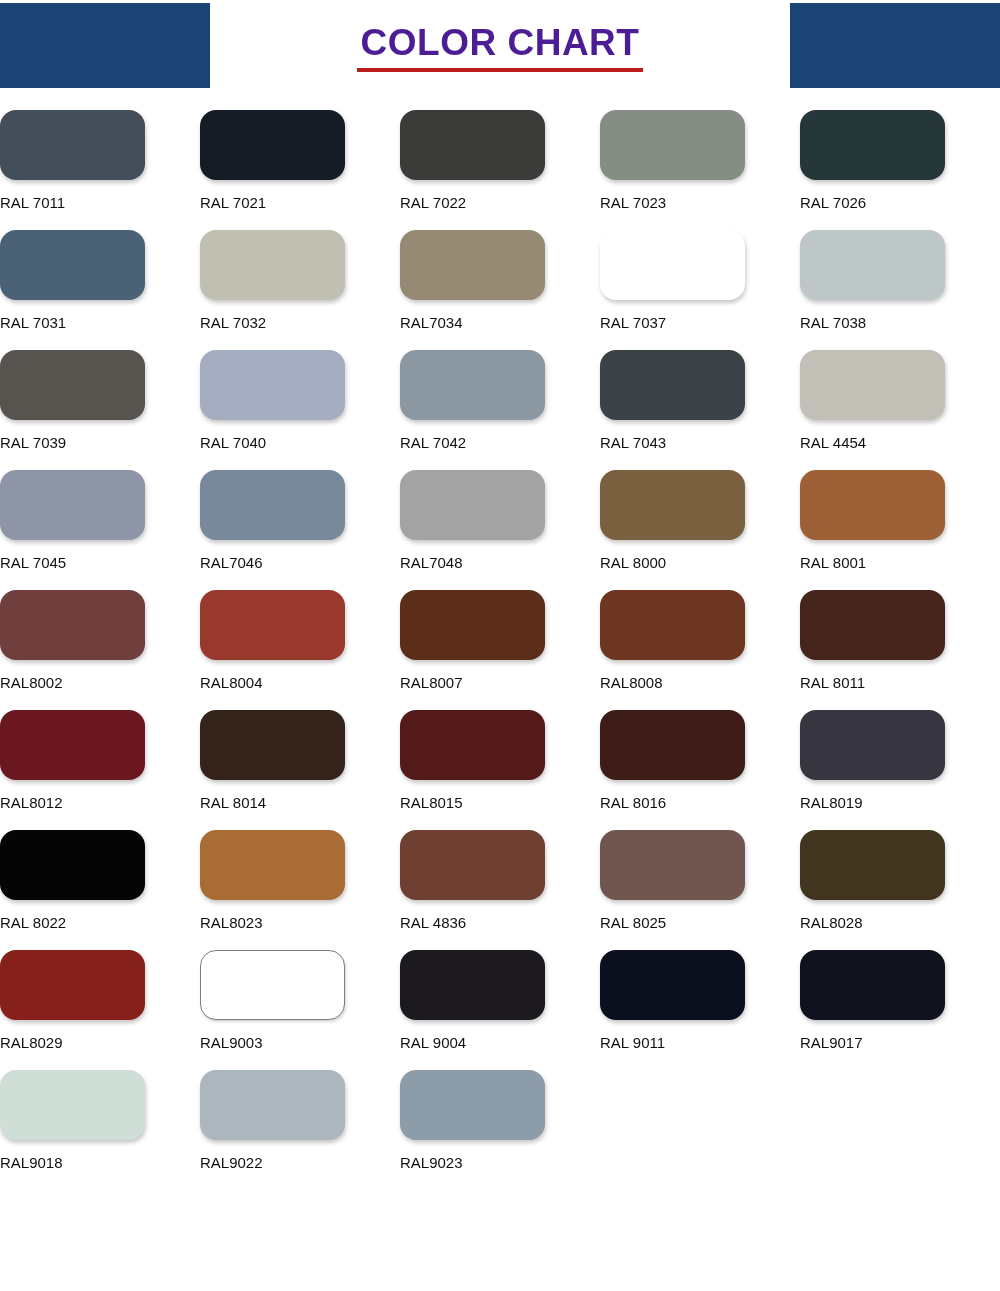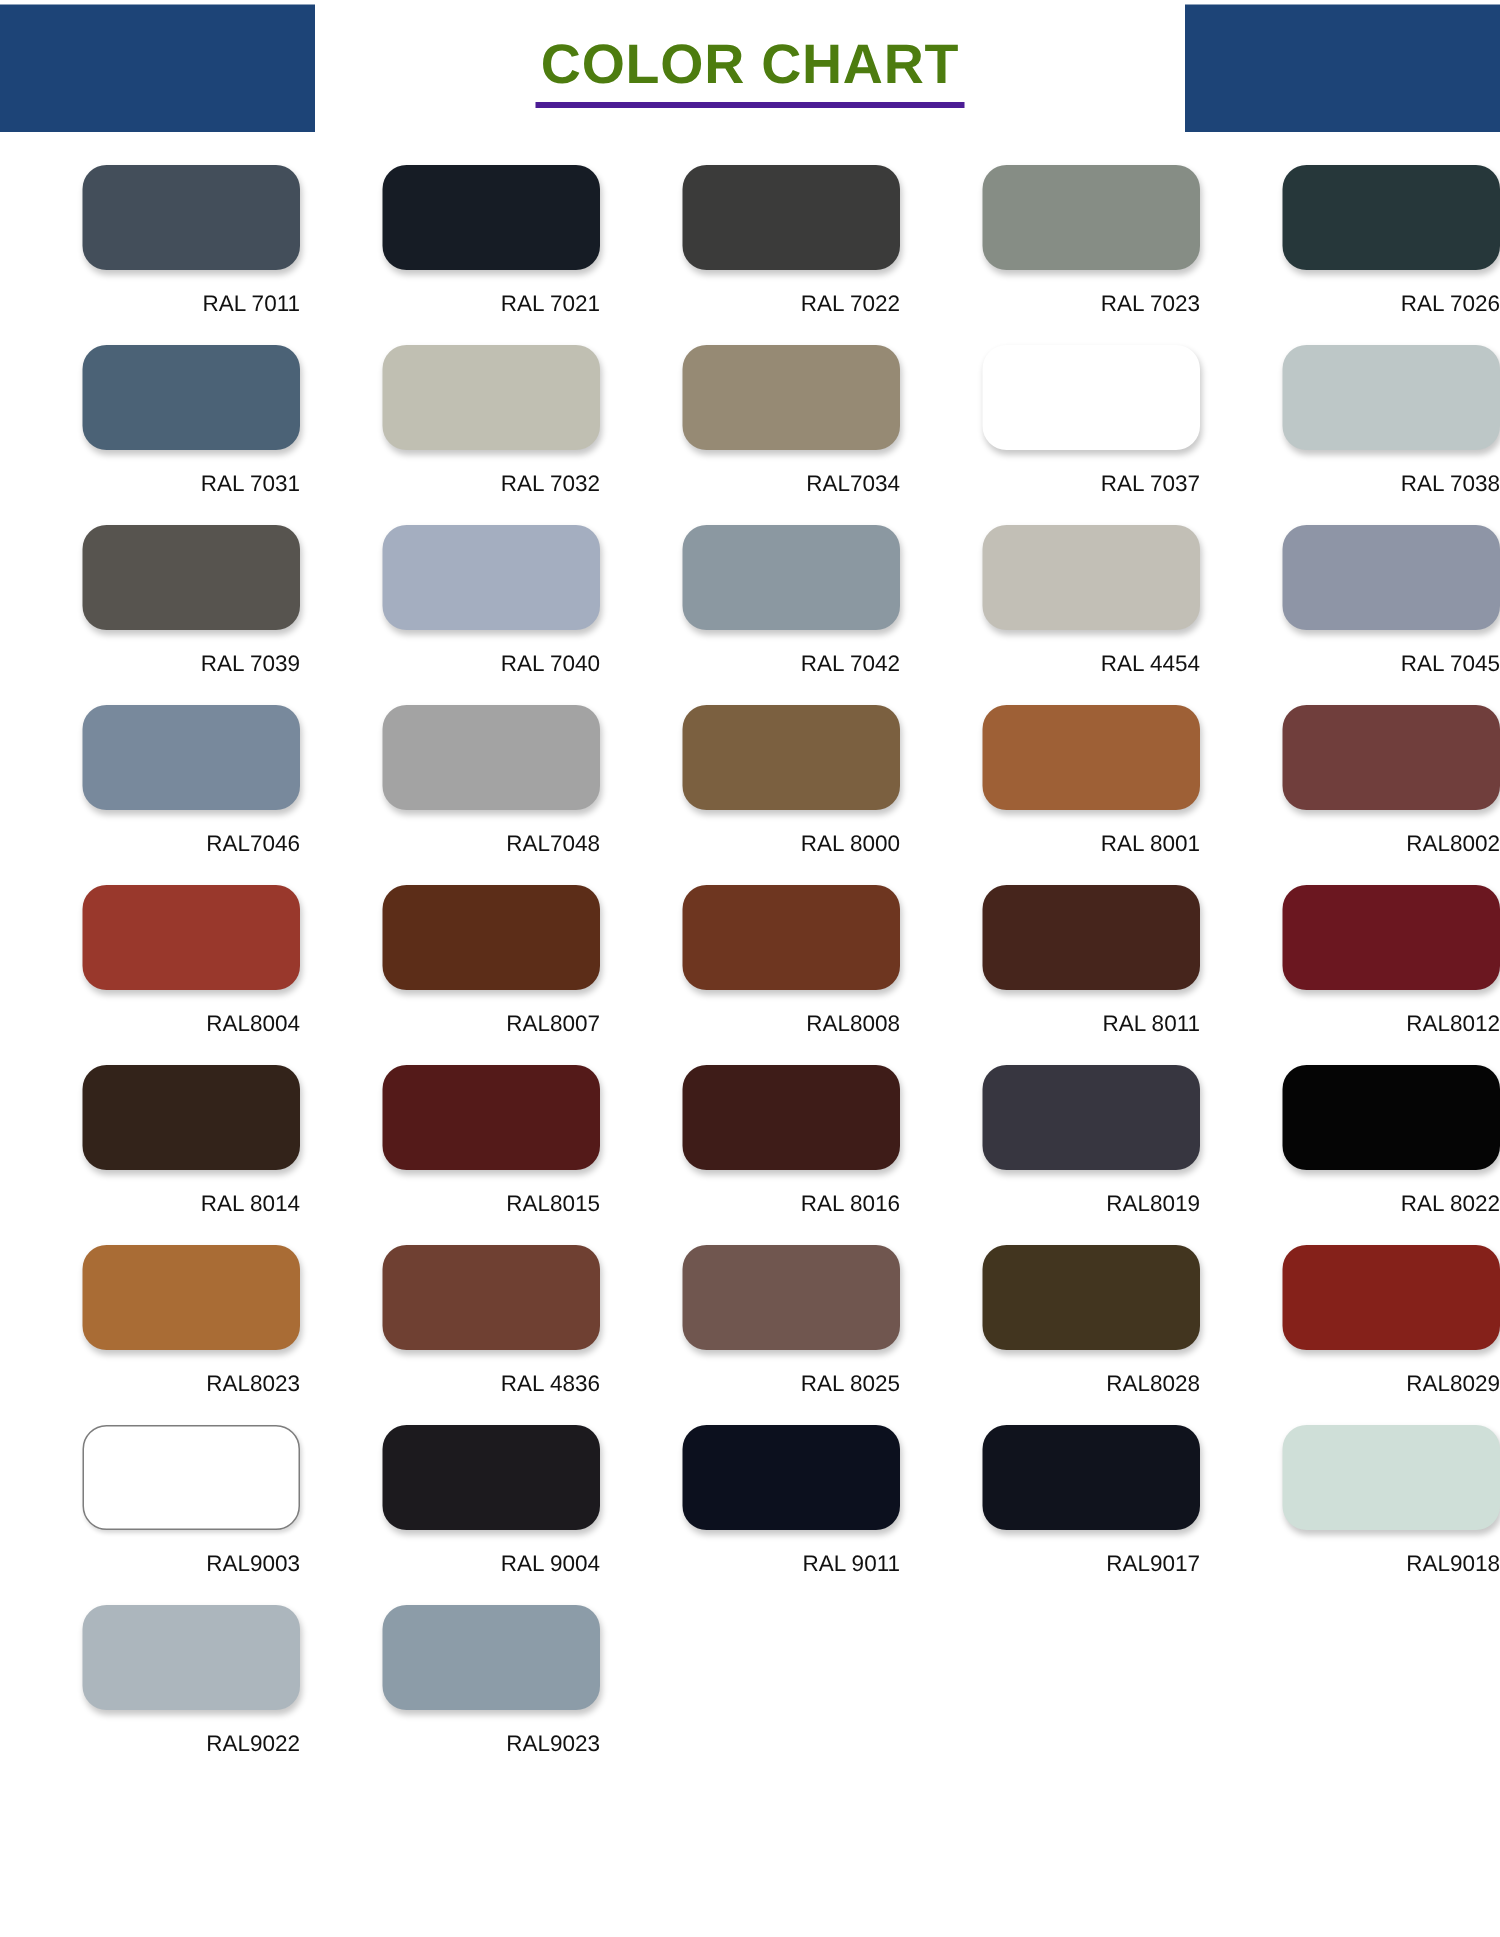--- a/index.html
+++ b/index.html
@@ -40,42 +40,42 @@
     height: 96px;
     display: flex;
     align-items: center;
     justify-content: center;
   }
   .header-title {
     font-family: "Liberation Sans", sans-serif;
     font-size: 37px;
     font-weight: bold;
     letter-spacing: 0.5px;
-    color: #4d7c0f;
-    border-bottom: 4px solid #4c1d95;
+    color: #4c1d95;
+    border-bottom: 4px solid #b91c1c;
     padding: 0 4px 6px 4px;
     line-height: 1.05;
     white-space: nowrap;
   }
 
   
   .grid {
     position: relative;
     width: 1000px;
     padding: 8px 0 0 0;
     display: flex;
     flex-wrap: wrap;
     align-content: flex-start;
   }
   .cell {
     width: 200px;
     height: 120px;
     display: flex;
     flex-direction: column;
-    align-items: flex-end;
+    align-items: flex-start;
     box-sizing: border-box;
     padding-top: 6px;
   }
   .chip {
     width: 145px;
     height: 70px;
     border-radius: 16px;
     box-shadow: 1px 3px 4px rgba(0,0,0,0.22);
     box-sizing: border-box;
   }
@@ -151,20 +151,24 @@
     </div>
     <div class="cell">
       <div class="chip" style="background: rgb(164, 174, 192);"></div>
       <div class="chip-label">RAL 7040</div>
     </div>
     <div class="cell">
       <div class="chip" style="background: rgb(139, 152, 161);"></div>
       <div class="chip-label">RAL 7042</div>
     </div>
     <div class="cell">
+      <div class="chip" style="background: rgb(59, 66, 70);"></div>
+      <div class="chip-label">RAL 7043</div>
+    </div>
+    <div class="cell">
       <div class="chip" style="background: rgb(194, 191, 182);"></div>
       <div class="chip-label">RAL 4454</div>
     </div>
     <div class="cell">
       <div class="chip" style="background: rgb(142, 149, 166);"></div>
       <div class="chip-label">RAL 7045</div>
     </div>
     <div class="cell">
       <div class="chip" style="background: rgb(120, 137, 156);"></div>
       <div class="chip-label">RAL7046</div>

